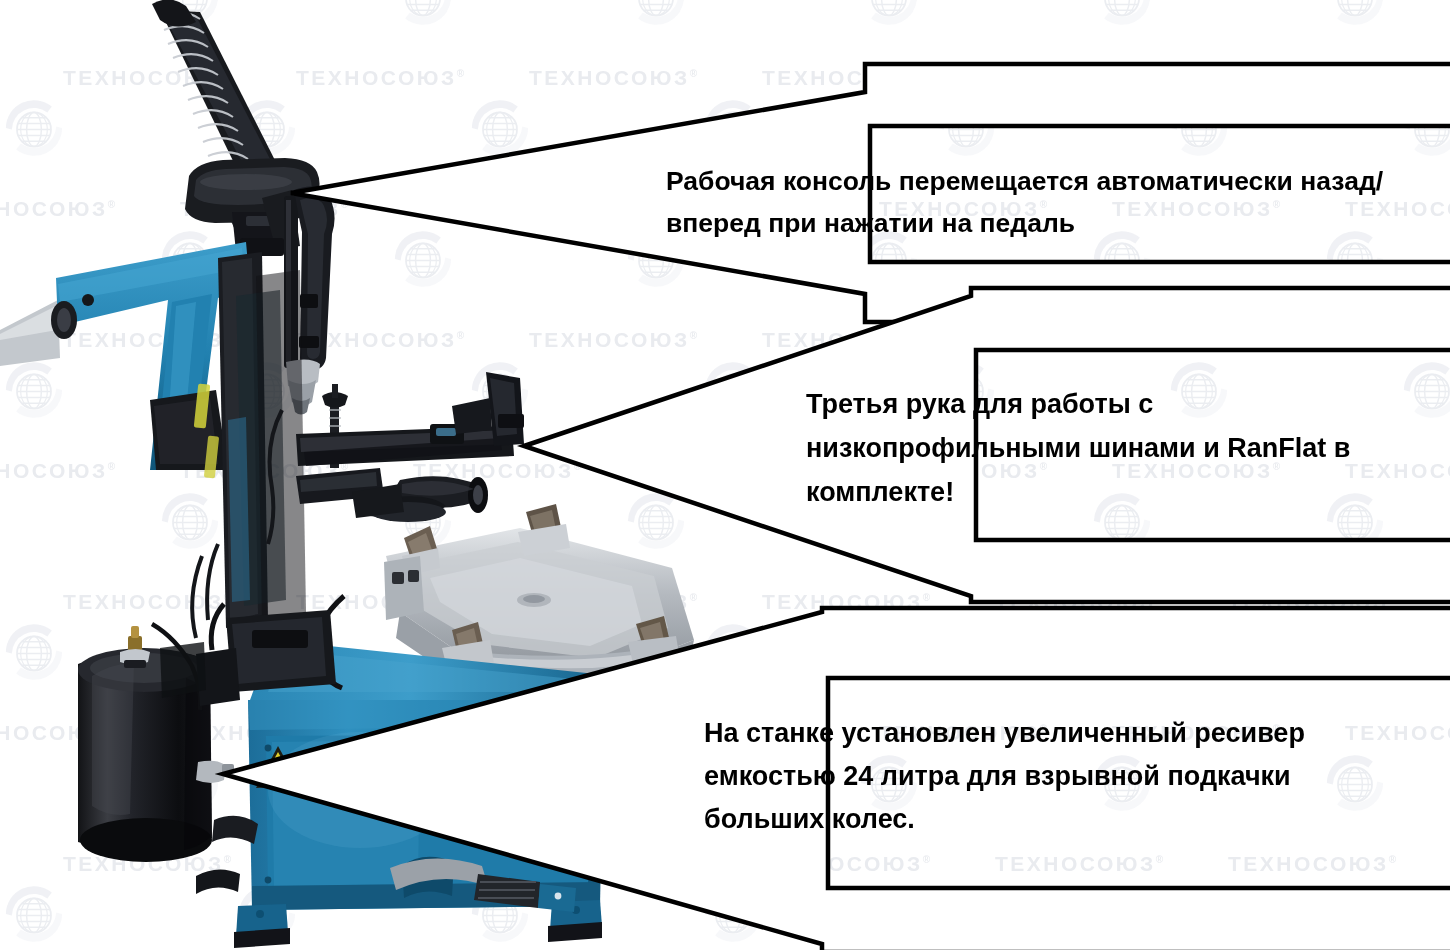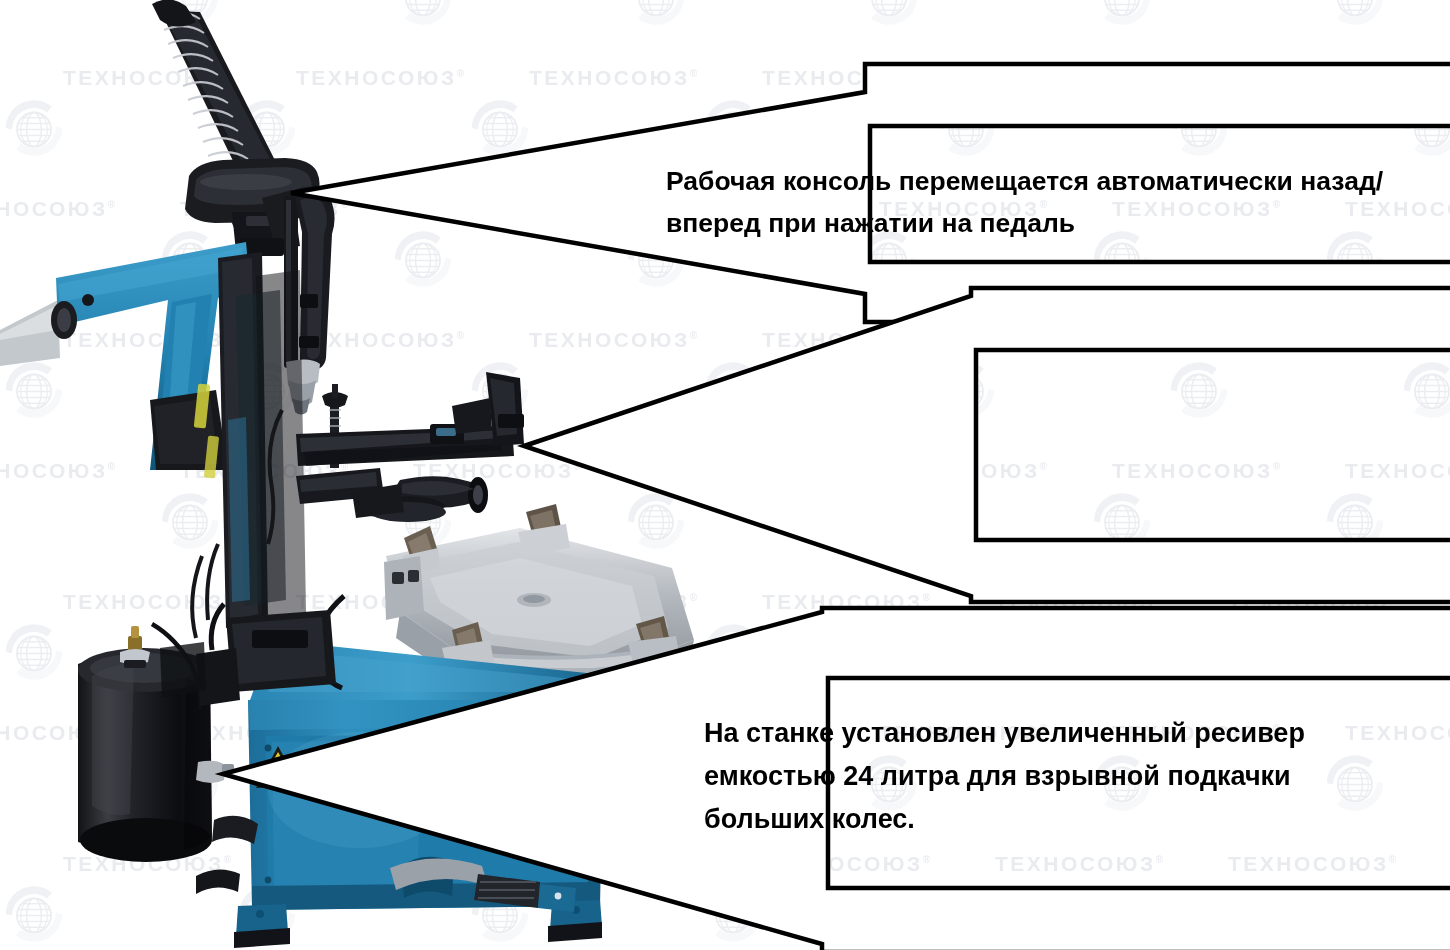--- a/index.html
+++ b/index.html
@@ -842,20 +842,21 @@
       <polygon points="291,193 865,92 865,64 1455,64 1455,126 870,126 870,262 1455,262 1455,322 865,322 865,294" fill="#ffffff" stroke="#000000" stroke-width="4.5" stroke-linejoin="miter"></polygon>
     </svg>
   </div>
   <div class="callout-text" id="co1-text">Рабочая консоль перемещается автоматически назад/вперед при нажатии на педаль</div>
 
   <div class="callout" id="callout-2">
     <svg width="1450" height="950">
       <polygon points="524,446 971,296 971,288 1455,288 1455,350 976,350 976,540 1455,540 1455,602 971,602 971,596" fill="#ffffff" stroke="#000000" stroke-width="4.5" stroke-linejoin="miter"></polygon>
     </svg>
   </div>
+  <div class="callout-text" id="co2-text">Третья рука для работы с низкопрофильными шинами и RanFlat в комплекте!</div>
 
   <div class="callout" id="callout-3">
     <svg width="1450" height="950">
       <polygon points="223,774 822,612 822,608 1455,608 1455,678 828,678 828,888 1455,888 1455,952 822,952 822,944" fill="#ffffff" stroke="#000000" stroke-width="4.5" stroke-linejoin="miter"></polygon>
     </svg>
   </div>
   <div class="callout-text" id="co3-text">На станке установлен увеличенный ресивер емкостью 24 литра для взрывной подкачки больших колес.</div>
 
 </div>
 

